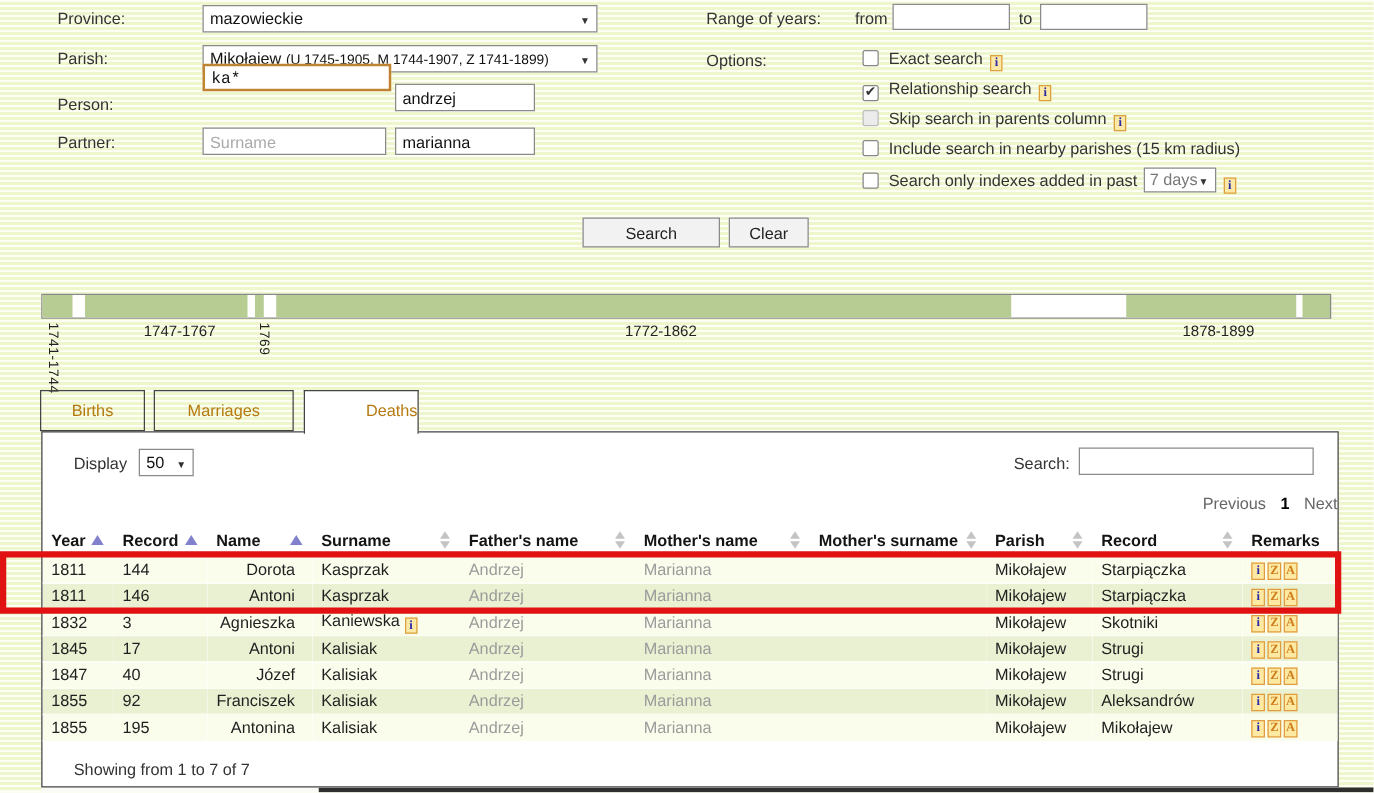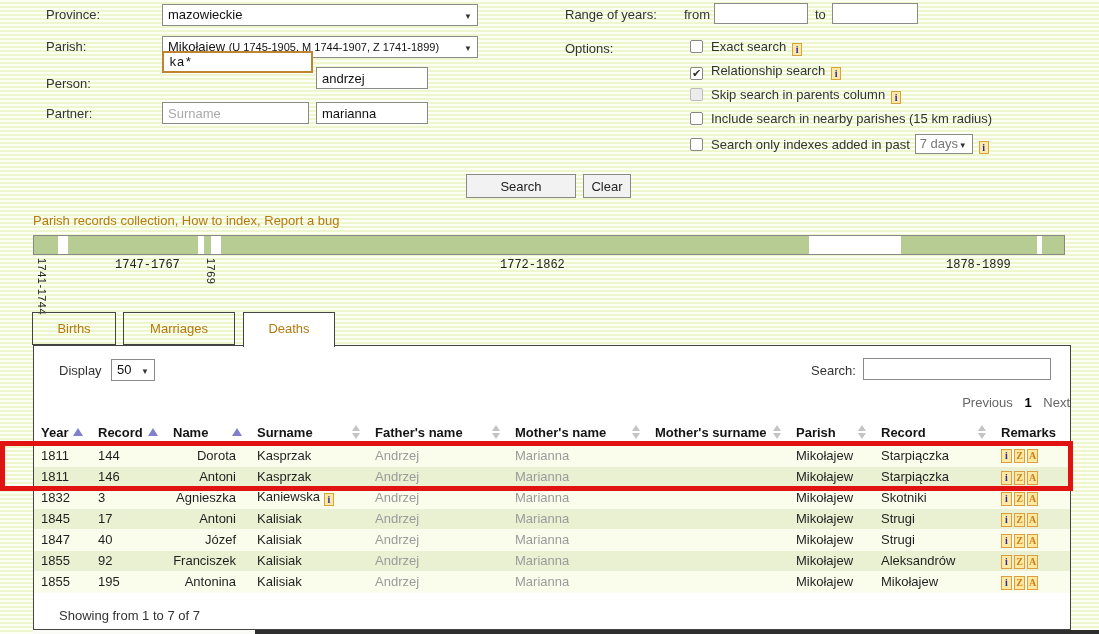--- a/index.html
+++ b/index.html
@@ -52,29 +52,29 @@
     font-family:"Liberation Sans", sans-serif;
   }
 
   .links { position:absolute; left:33px; top:213px; font-size:13px; color:#b5790f; }
   .links a { color:#b5790f; text-decoration:none; cursor:pointer; }
 
   
   .tl-bar { position:absolute; left:33px; top:235px; width:1032px; height:20px;
     background:#fff; border:1px solid #888; }
   .tl-seg { position:absolute; top:0; height:18px; background:var(--tl-green,#b7cc92); }
-  .tl-hlabel { position:absolute; top:258px; font-size:12px; color:#222; white-space:nowrap;font-family:Liberation Mono, monospace; }
+  .tl-hlabel { position:absolute; top:258px; font-size:12px; color:#222; white-space:nowrap; }
   .tl-vlabel { position:absolute; top:258px; font-size:11px; color:#222;
     writing-mode:vertical-rl; letter-spacing:0.5px; }
 
   
   .tab { position:absolute; top:312px; height:33px; border:1px solid #444;
     color:#b5790f; font-size:13px; text-align:center; line-height:31px; cursor:pointer;
     background:transparent; z-index:2; }
-  .tab.active { background:#fff; height:35px; border-bottom:none; z-index:4; }
+  .tab.active { background:#fff; height:35px; border-bottom:none; z-index:4;text-align:right; }
 
   
   .panel { position:absolute; left:33px; top:345px; width:1038px; height:285px;
     background:#fff; border:1px solid #444; z-index:1; }
 
   .pag { position:absolute; top:49px; left:0; width:100%; text-align:right; font-size:13px; color:#666; }
   .pag .pnum { color:#000; font-weight:bold; margin:0 8px; }
   .pag span { cursor:pointer; }
 
   
@@ -145,23 +145,22 @@
   <div class="abs flabel" style="left:565px; top:7px;">Range of years:</div>
   <div class="abs flabel" style="left:684px; top:7px;">from</div>
   <input class="inp" style="left: 714px; top: 3px; width: 94px; height: 21px;" value="">
   <div class="abs flabel" style="left:815px; top:7px;">to</div>
   <input class="inp" style="left: 832px; top: 3px; width: 86px; height: 21px;" value="">
 
   <div class="abs flabel" style="left:565px; top:41px;">Options:</div>
   <div></div>
 
   <button class="btn" style="left:466px; top:174px; width:110px;">Search</button>
-  <button class="btn" style="left:583px; top:174px; width:48px;">Clear</button>
-
-  <div class="links"><a>Parish records collection</a>, <a>How to index</a>, <a>Report a bug</a></div>
+  <button class="btn" style="left:583px; top:174px; width:64px;">Clear</button>
+
 
   <div class="tl-bar">
       <div class="tl-seg" style="left: 0px; width: 24px;"></div>
       <div class="tl-seg" style="left: 34px; width: 130px;"></div>
       <div class="tl-seg" style="left: 170px; width: 7px;"></div>
       <div class="tl-seg" style="left: 187px; width: 588px;"></div>
       <div class="tl-seg" style="left: 867px; width: 136px;"></div>
       <div class="tl-seg" style="left: 1008px; width: 22px;"></div>
     </div>
   <div>

